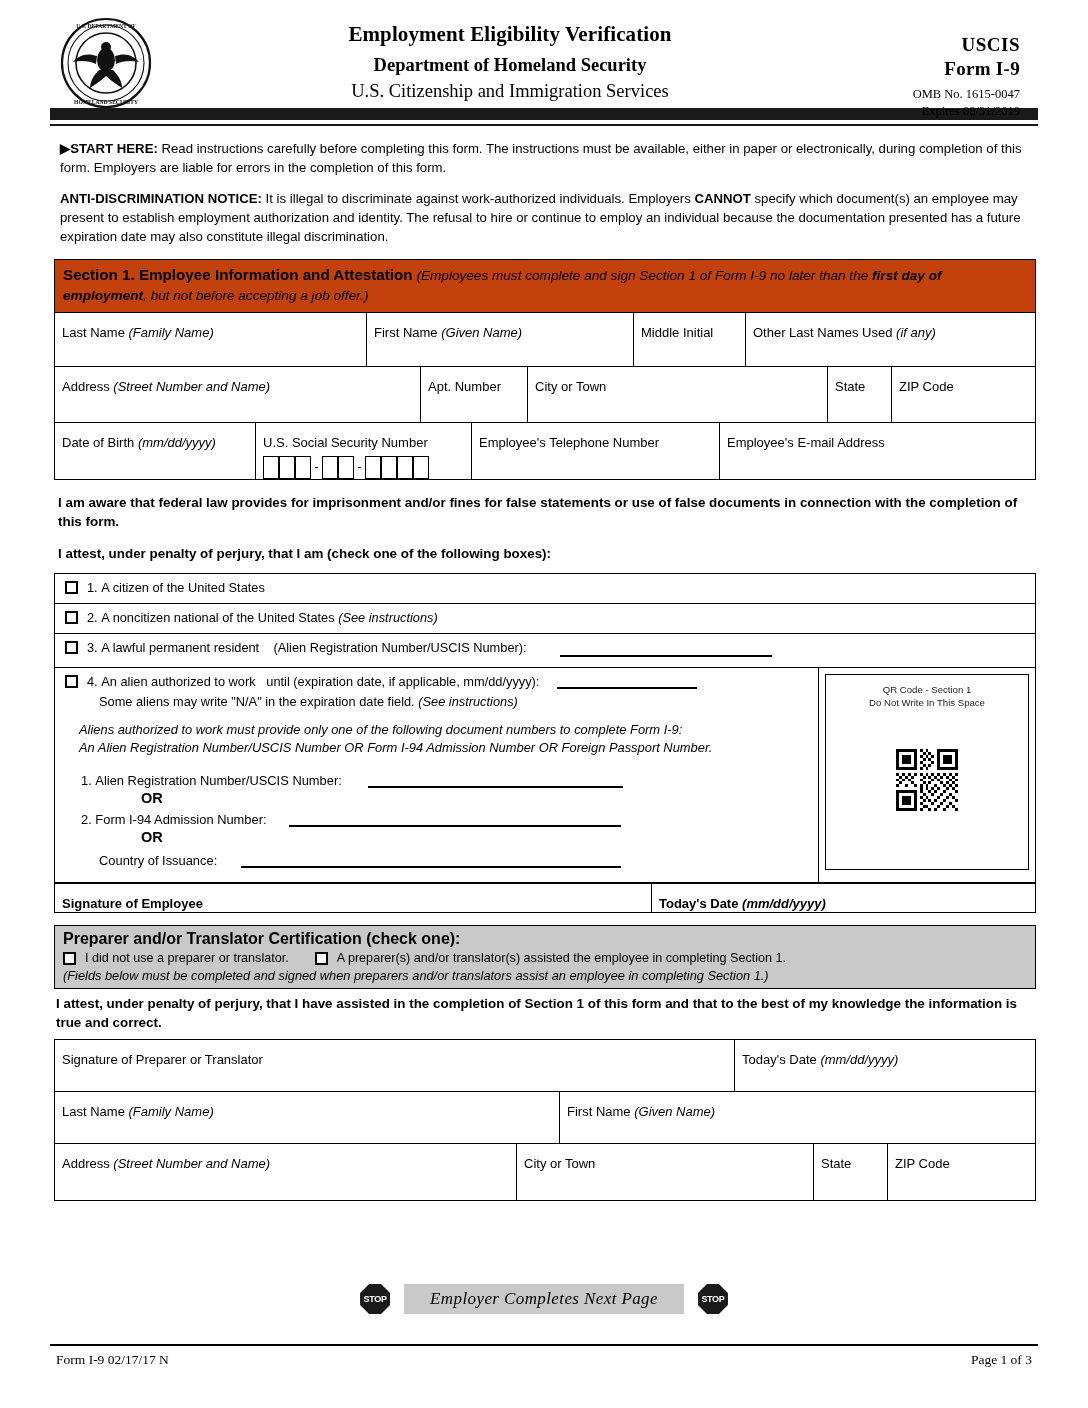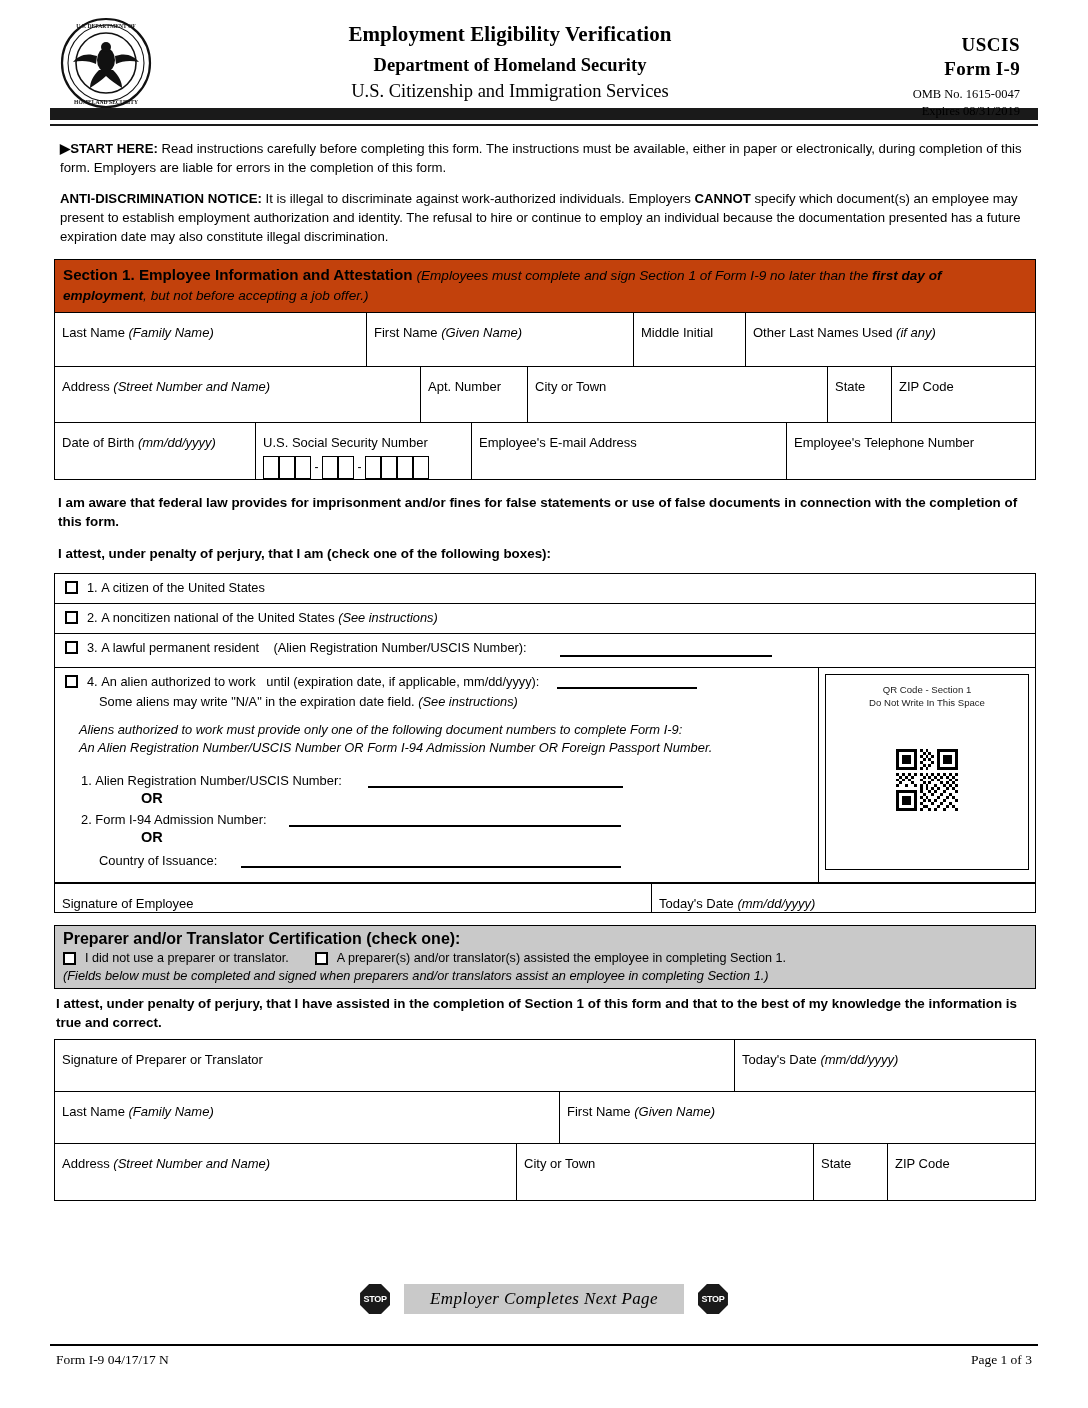--- a/index.html
+++ b/index.html
@@ -135,21 +135,21 @@
   .numrow .nlab span { font-weight:normal; }
   .orrow { font-size:14.5px; font-weight:bold; margin:2px 0 6px 60px; }
   .dline { border-bottom:2px solid #000; height:14px; }
 
   .qrbox { border:1.3px solid #000; height:196px; text-align:center; padding-top:9px; position:relative; }
   .qr-cap { font-size:9.6px; line-height:1.35; color:#222; }
   .qr-img { position:absolute; left:50%; top:74px; transform:translateX(-50%); }
 
   
   .sigrow { display:flex; border-top:1.5px solid #000; }
-  .sigrow .cell { height:28px; }
+  .sigrow .cell { height:28px;font-weight:bold; }
 
   
   .prep-head {
     margin:12px 52px 0 54px;
     background:#c9c9c9;
     border:1.5px solid #000;
     padding:4px 8px 5px 8px;
   }
   .prep-title { font-size:16px; font-weight:bold; margin-bottom:3px; }
   .prep-checks { display:flex; align-items:center; font-size:12.6px; margin-bottom:3px; }
@@ -303,25 +303,25 @@
           </span>
           <span class="ssn-dash">-</span>
           <span class="ssn-grp">
             <span class="ssn-cell"></span>
             <span class="ssn-cell"></span>
             <span class="ssn-cell"></span>
             <span class="ssn-cell"></span>
           </span>
         </div>
       </div>
-      <div class="cell" style="flex:1 1 auto;">
-        <div class="lab"><span>Employee's E-mail Address</span></div>
-      </div>
       <div class="cell" style="flex:0 0 248px;">
         <div class="lab"><span>Employee's Telephone Number</span></div>
+      </div>
+      <div class="cell" style="flex:1 1 auto;">
+        <div class="lab"><span>Employee's E-mail Address</span></div>
       </div>
     </div>
   </div>
 
   <div class="attest">
     <p>I am aware that federal law provides for imprisonment and/or fines for false statements or use of false documents in connection with the completion of this form.</p>
     <p class="last">I attest, under penalty of perjury, that I am (check one of the following boxes):</p>
   </div>
 
   <div class="opts">
@@ -566,17 +566,17 @@
   </div>
 
   <div class="stoprow">
     <div class="stopsign">STOP</div>
     <div class="stoptext">Employer Completes Next Page</div>
     <div class="stopsign">STOP</div>
   </div>
 
   <div class="footline"></div>
   <div class="footer">
-    <div>Form I-9  04/17/17  N</div>
+    <div>Form I-9  02/17/17  N</div>
     <div>Page 1 of 3</div>
   </div>
 
 </div>
 
 </body></html>

